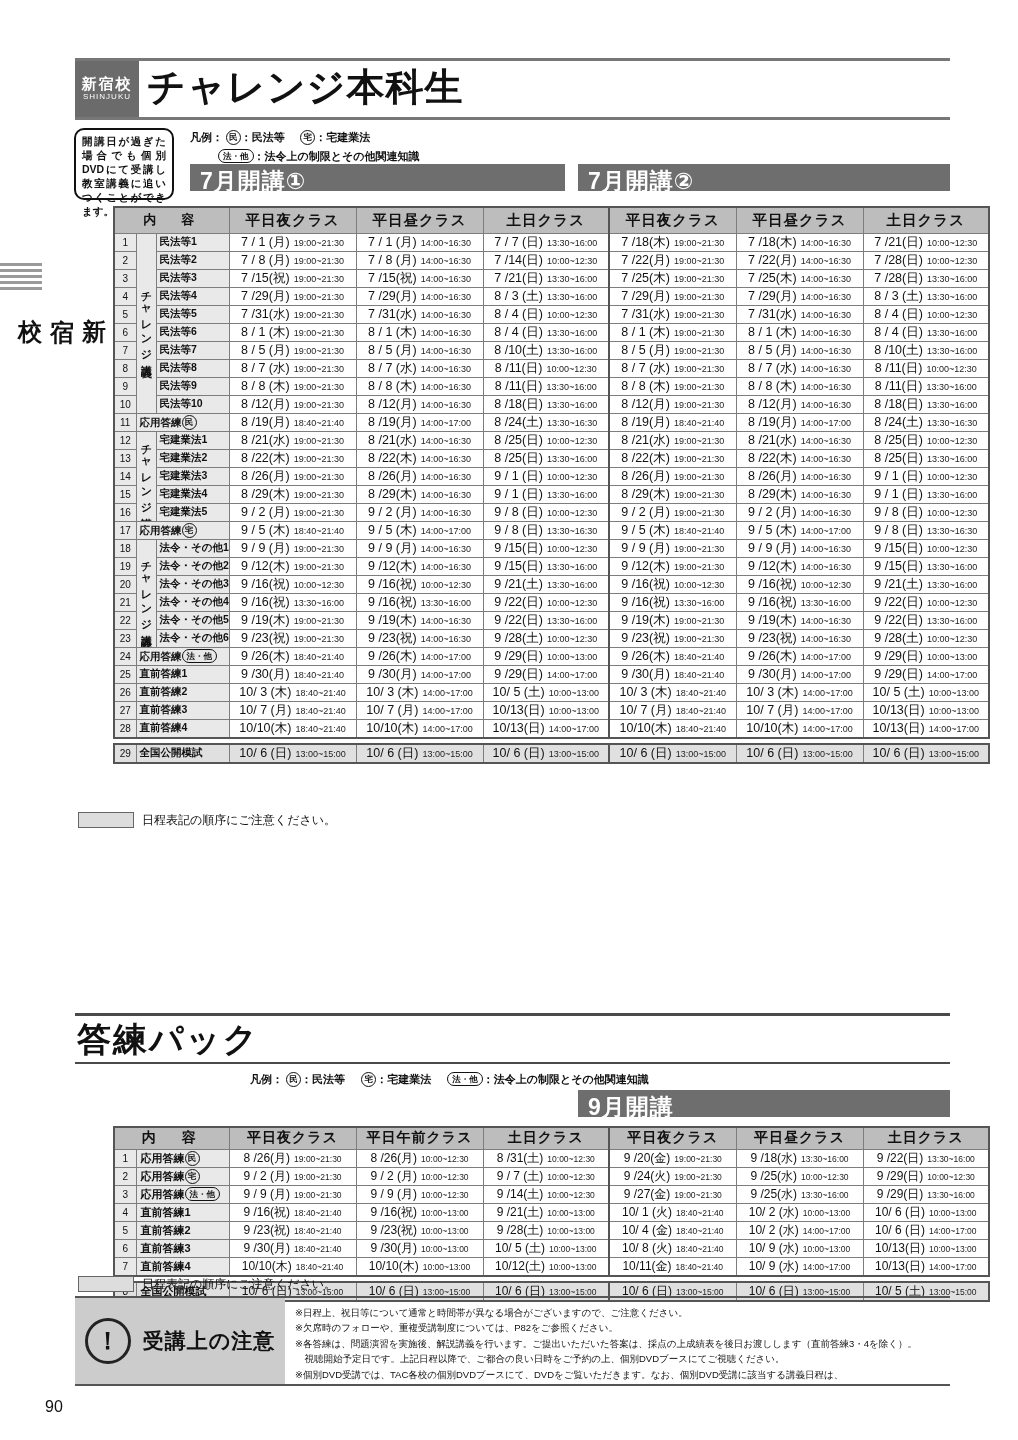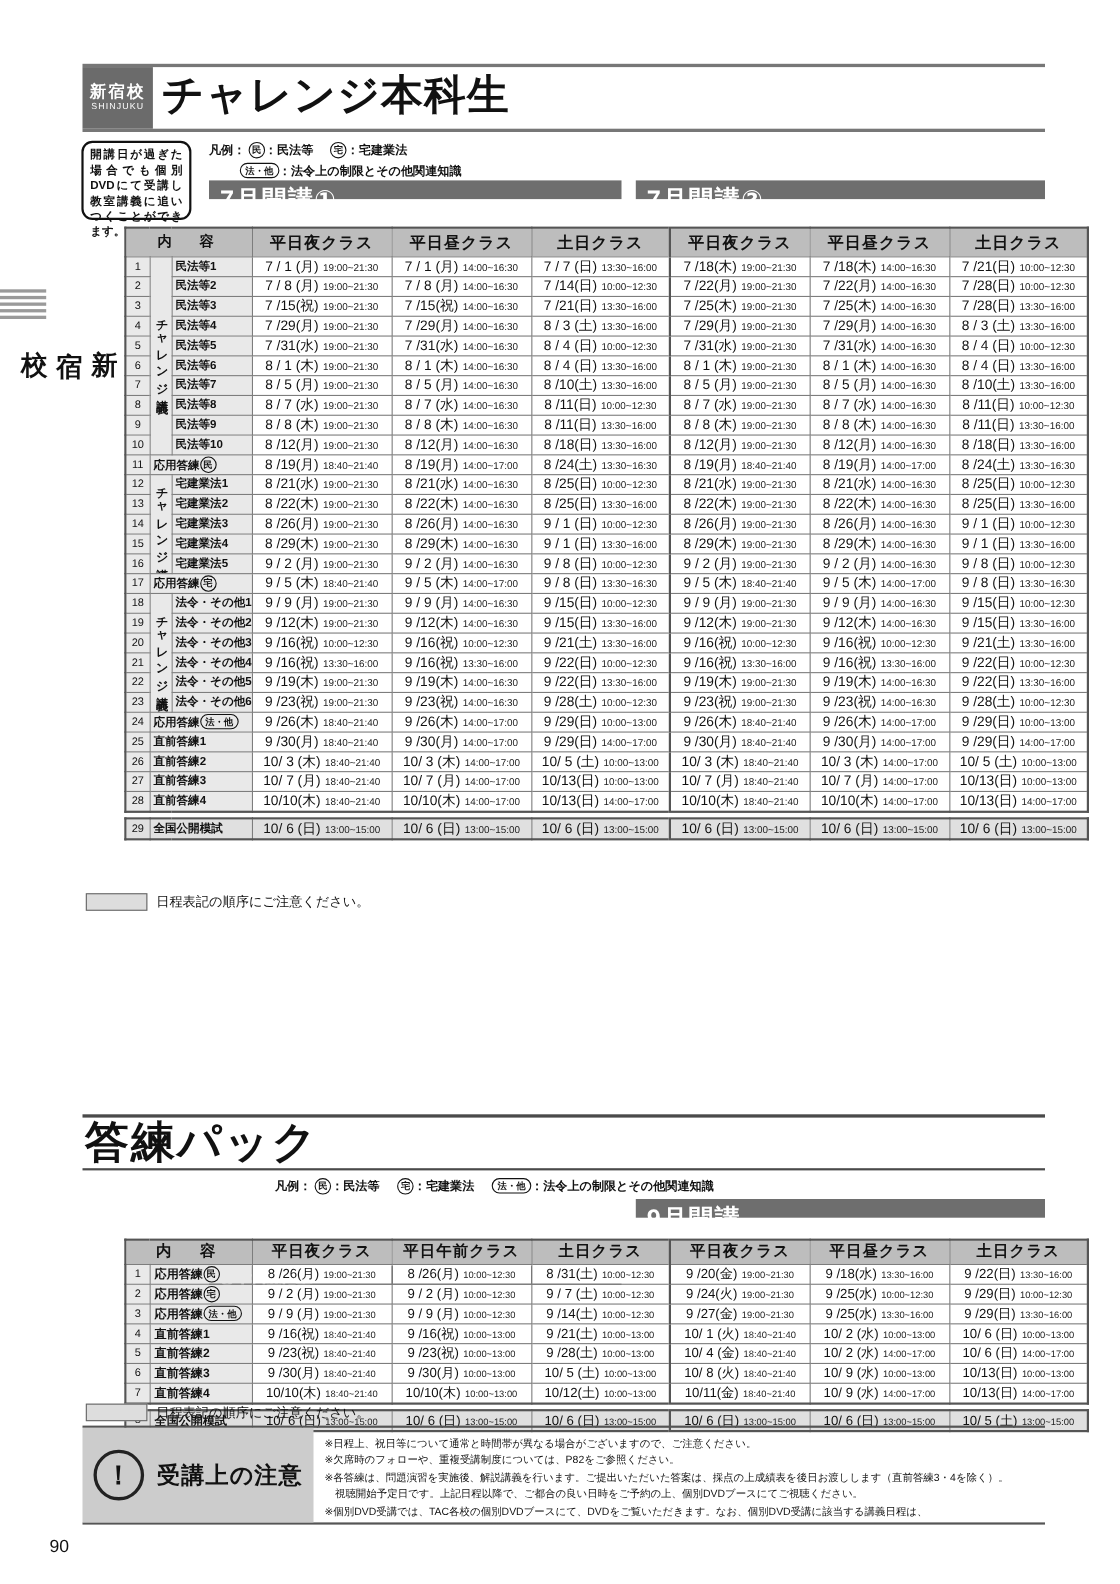--- a/index.html
+++ b/index.html
@@ -30,21 +30,21 @@
   .legend{position:absolute;font-size:11px;font-weight:600;line-height:1.7;}
   .legend1{left:190px;top:128px;font-family:Liberation Serif, serif;}
   .legend2{left:250px;top:1070px;}
   .legend .row2{padding-left:28px;}
   .ic{display:inline-block;border:1px solid #111;text-align:center;font-size:8.5px;font-weight:bold;
       vertical-align:1px;line-height:12px;}
   .ic-c{width:13px;height:13px;border-radius:50%;}
   .ic-p{height:12px;border-radius:7px;padding:0 4px;}
 
   
-  .bar{position:absolute;height:17px;background:#6e6e6e;color:#fff;font-size:23px;font-weight:bold;
+  .bar{position:absolute;height:27px;background:#6e6e6e;color:#fff;font-size:23px;font-weight:bold;
        line-height:35px;padding-left:10px;box-sizing:border-box;letter-spacing:1px;}
   .bar1a{left:190px;top:164px;width:375px;}
   .bar1b{left:578px;top:164px;width:372px;}
   .bar2a{left:190px;top:1151px;width:375px;}
   .bar2b{left:578px;top:1090px;width:372px;}
 
   
   .tbl-wrap{position:absolute;left:75px;padding-left:38px;}
   .tbl-wrap.challenge{top:206px;}
   .tbl-wrap.pack{top:1126px;}
@@ -74,21 +74,21 @@
 
   
   .footnote{position:absolute;left:78px;font-size:12px;display:flex;align-items:flex-start;gap:8px;}
   .fn1{top:812px;}
   .fn2{top:1276px;}
   .swatch{display:inline-block;width:54px;height:14px;background:#ddd;border:1px solid #666;}
 
   
   .pack-head{position:absolute;left:75px;top:1013px;width:875px;border-top:3px solid #4a4a4a;
              border-bottom:2px solid #4a4a4a;}
-  .pack-head .t{font-size:40px;font-weight:bold;letter-spacing:2px;line-height:46px;padding-left:2px;display:block;}
+  .pack-head .t{font-size:34px;font-weight:bold;letter-spacing:2px;line-height:46px;padding-left:2px;display:block;}
 
   
   .caution{position:absolute;left:75px;top:1296px;width:875px;height:90px;box-sizing:border-box;
            border-top:2px solid #555;border-bottom:2px solid #555;display:flex;}
   .caution-left{width:210px;background:#ccc;display:flex;align-items:center;justify-content:center;gap:12px;}
   .excl{width:40px;height:40px;border:3px solid #222;border-radius:50%;display:flex;align-items:center;
         justify-content:center;font-size:24px;font-weight:bold;background:transparent;}
   .caution-title{font-size:21px;font-weight:bold;letter-spacing:1px;}
   .caution-right{flex:1;padding:7px 10px;font-size:9.5px;line-height:1.62;}
 

